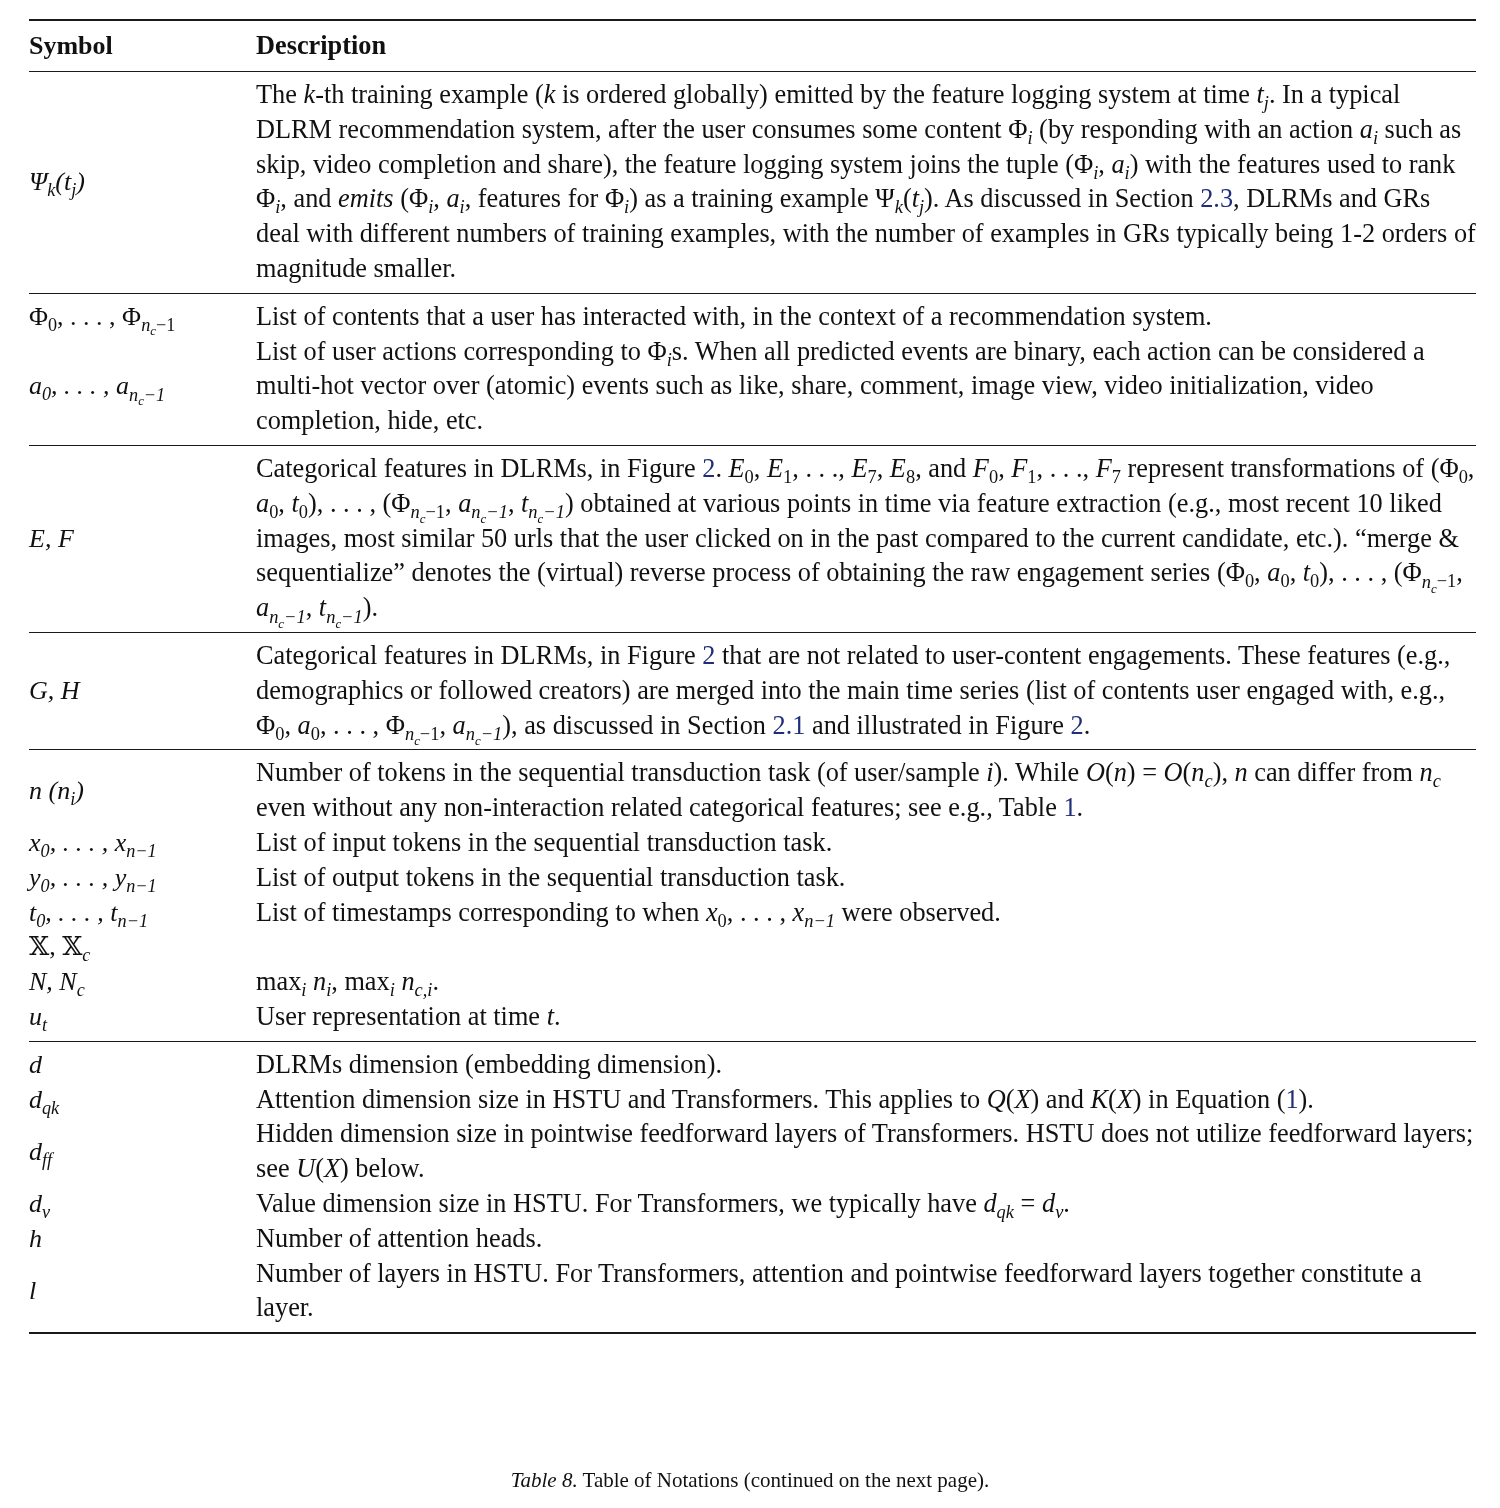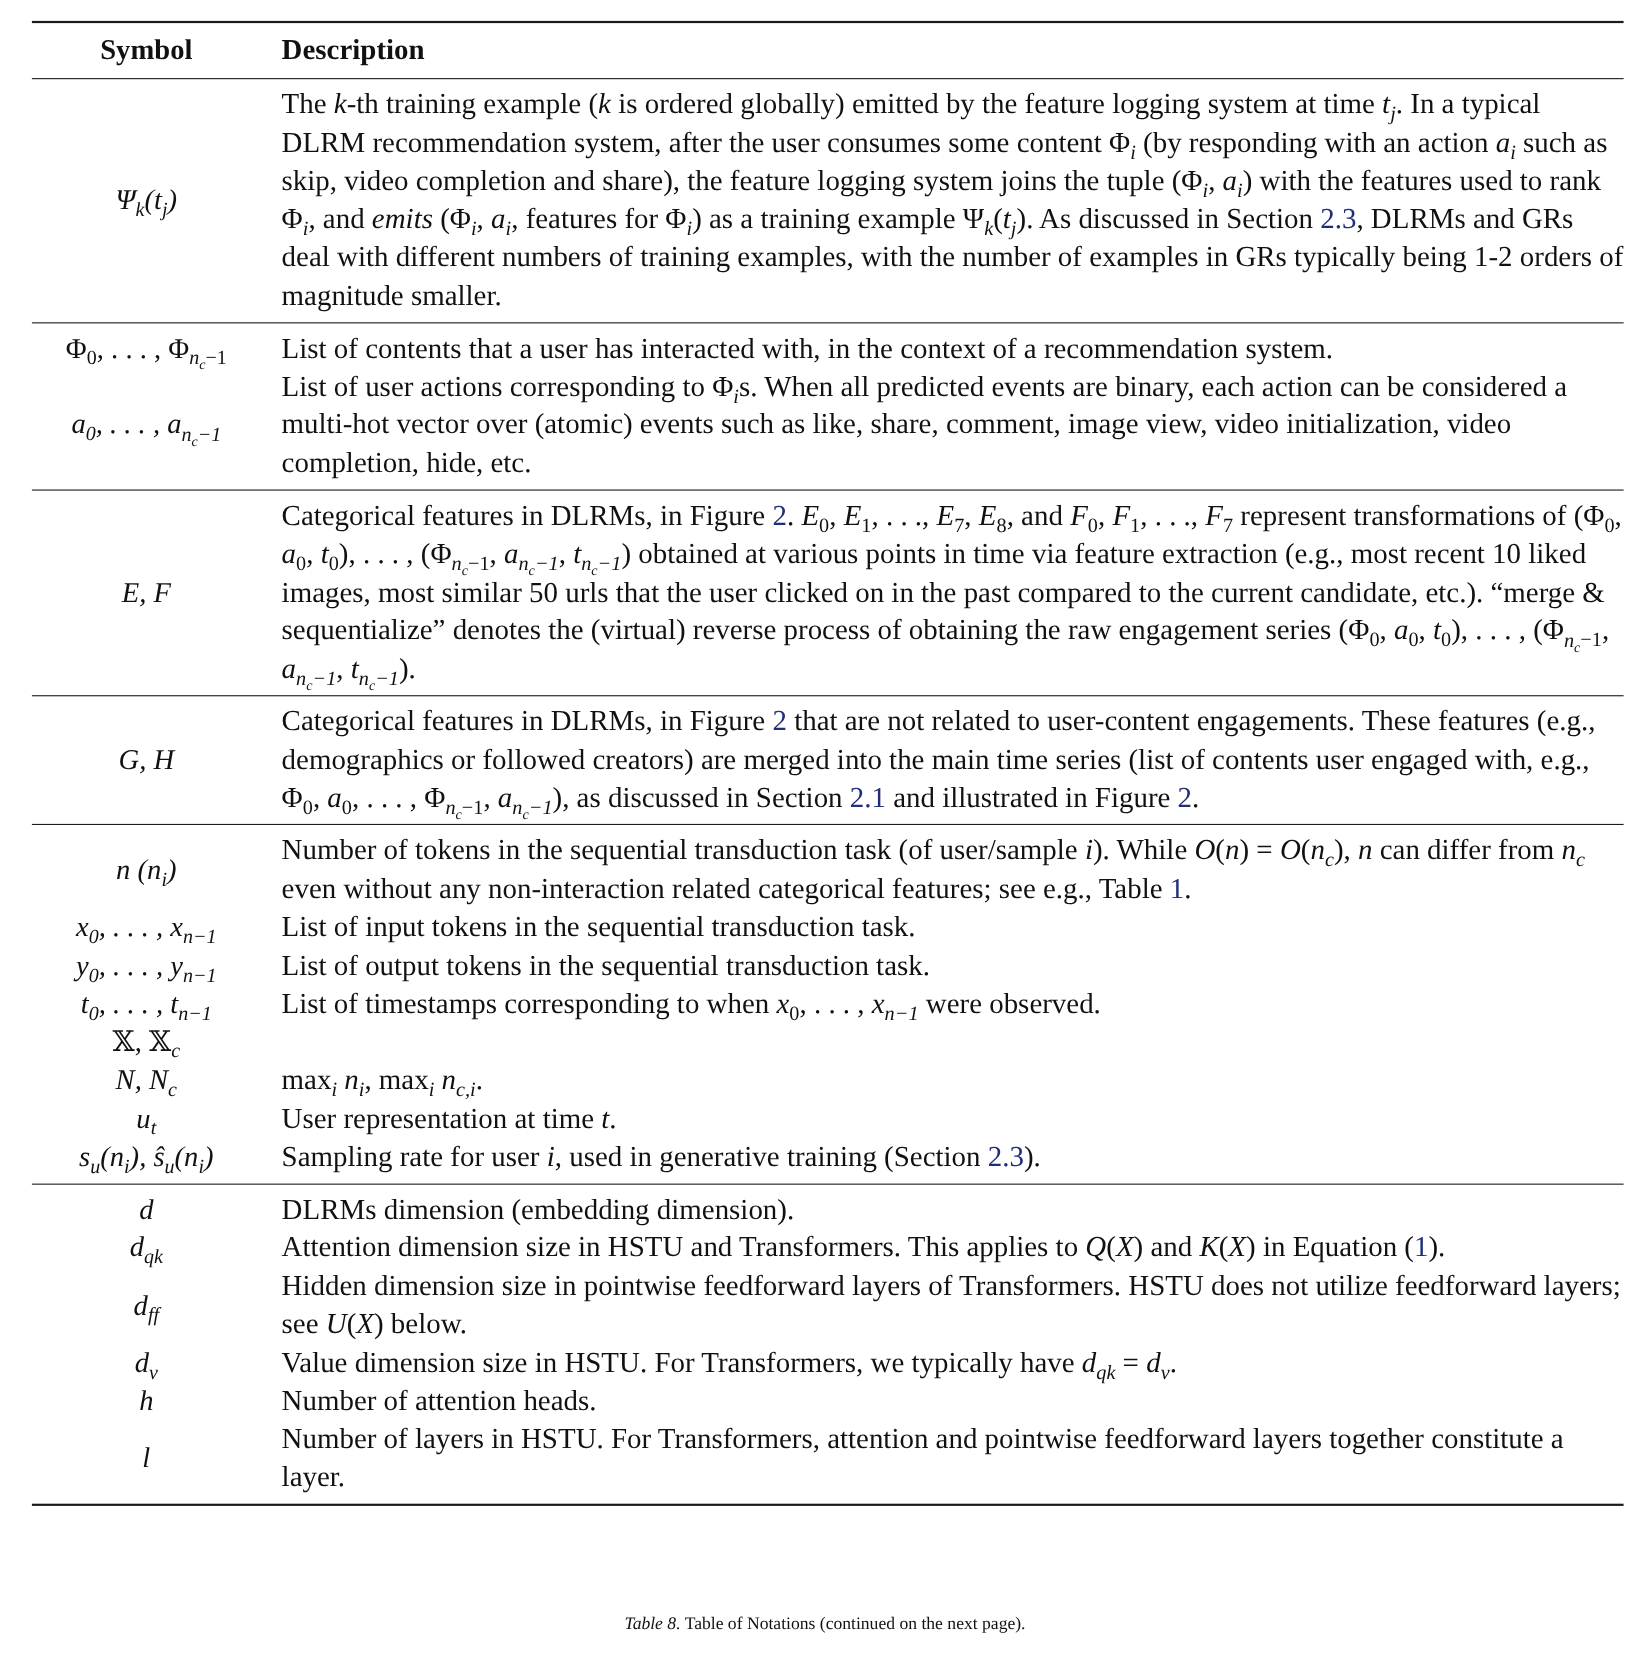--- a/index.html
+++ b/index.html
@@ -10,32 +10,32 @@
   }
   .tbl { position: absolute; left: 29px; top: 19px; width: 1447px; }
   .rule { border-top: 2px solid #1a1a1a; }
   .rule.thin { border-top: 1.5px solid #1a1a1a; }
   .hdr { display: flex; height: 50px; align-items: center; font-weight: bold; font-size: 27px; }
   .hdr .sym { width: 208px; }
   .hdr .desc { padding-left: 19px; }
   .group { padding: 6px 0 6px 0; }
   .row { display: flex; align-items: center; }
   .sym {
-    width: 208px; flex: 0 0 208px; text-align: center;
+    width: 208px; flex: 0 0 208px; 
     font-style: italic; font-size: 26px; line-height: 34.8px;
   }
   .desc {
     flex: 1; padding-left: 19px; font-size: 26.3px; line-height: 34.8px;
   }
   .link { color: #1f2d7a; }
   i.m { font-style: italic; }
   sub { font-size: 70%; vertical-align: -0.35em; line-height: 0; }
   .caption {
     position: absolute; left: 0; width: 1500px; top: 1468px; text-align: center;
-    font-size: 16px;
+    font-size: 21px;
   }
   .caption .lab { font-style: italic; }
 </style>
 </head>
 <body>
 
 <div class="tbl">
   <div class="rule"></div>
   <div class="hdr">
     <div class="sym" style="font-style:normal">Symbol</div>
@@ -100,24 +100,20 @@
       <div class="sym" style="font-style:normal">𝕏, 𝕏<sub><i>c</i></sub></div>
     </div>
     <div class="row">
       <div class="sym">N, N<sub>c</sub></div>
       <div class="desc">max<sub><i>i</i></sub> <i class="m">n<sub>i</sub></i>, max<sub><i>i</i></sub> <i class="m">n<sub>c,i</sub></i>.</div>
     </div>
     <div class="row">
       <div class="sym">u<sub>t</sub></div>
       <div class="desc">User representation at time <i class="m">t</i>.</div>
     </div>
-    <div class="row">
-      <div class="sym">s<sub>u</sub>(n<sub>i</sub>), ŝ<sub>u</sub>(n<sub>i</sub>)</div>
-      <div class="desc">Sampling rate for user <i class="m">i</i>, used in generative training (Section <span class="link" style="color: rgb(31, 45, 122);">2.3</span>).</div>
-    </div>
   </div>
   <div class="rule thin"></div>
 
   <div class="group">
     <div class="row">
       <div class="sym">d</div>
       <div class="desc">DLRMs dimension (embedding dimension).</div>
     </div>
     <div class="row">
       <div class="sym">d<sub>qk</sub></div>

